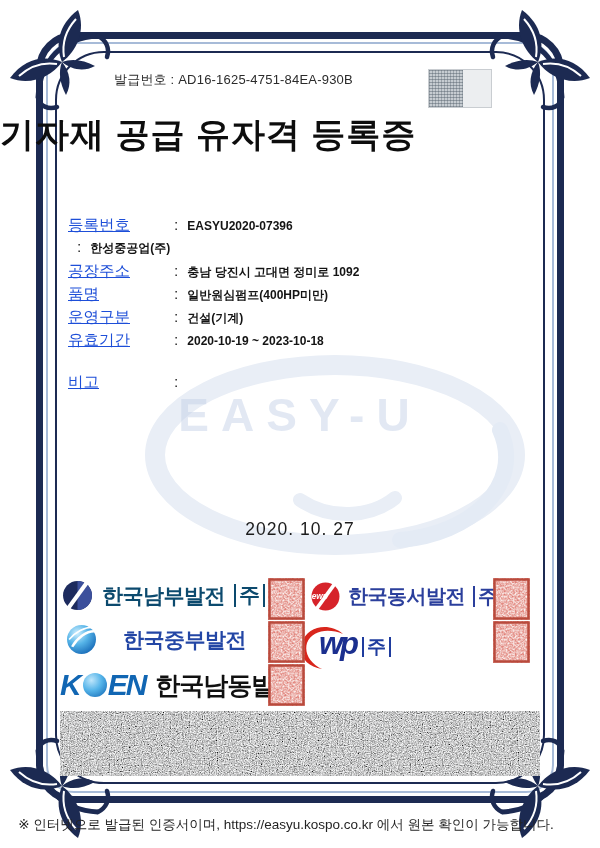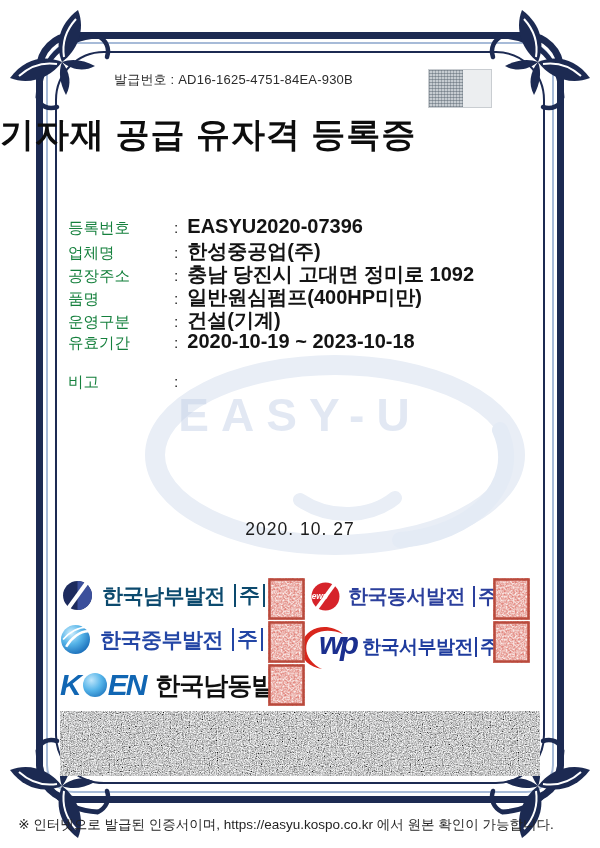--- a/index.html
+++ b/index.html
@@ -24,41 +24,41 @@
       #c6ccd1;}
   .gm-right{width:45%;height:100%;background:#eceef0;}
 
   
   .title{left:0;width:600px;top:112px;text-align:left;font-size:34px;font-weight:bold;
     color:#0d0d0d;letter-spacing:1px;white-space:nowrap;}
 
   
   .fields{left:68px;top:215px;}
   .frow{display:flex;align-items:baseline;height:23px;white-space:nowrap;}
-  .f-label{display:inline-block;width:97px;font-size:15.5px;color:#15803d;
-    text-align:justify;text-align-last:justify;}
+  .f-label{display:inline-block;width:97px;font-size:15.5px;color:#1d4ed8;
+    text-align:justify;text-align-last:justify;text-decoration:underline;}
   .f-colon{font-size:15.5px;color:#2a2a2a;margin:0 9px 0 9px;}
-  .f-value{font-size:20px;font-weight:bold;color:#141414;}
+  .f-value{font-size:12px;font-weight:bold;color:#141414;}
   .remarks{margin-top:19px;}
 
   
   .date{left:0;width:600px;top:519px;text-align:center;font-size:17.5px;color:#1c1c1c;letter-spacing:1px;}
 
   
   .wm-text{left:0;width:600px;top:388px;text-align:center;font-size:46px;font-weight:bold;
     letter-spacing:12px;color:rgba(190,205,228,0.45);}
 
   
   .logo{display:flex;align-items:center;white-space:nowrap;}
   .logo-name{font-weight:bold;letter-spacing:-0.5px;}
   .ju{display:inline-block;border-left:2px solid currentColor;border-right:2px solid currentColor;
     padding:0 3px;margin-left:6px;font-size:0.92em;line-height:1.05;}
   .kospo{left:62px;top:580px;}  .kospo .logo-name{color:#0c4a6e;font-size:21px;margin-left:9px;}
   .ewp{left:311px;top:582px;}   .ewp .logo-name{color:#2b3f9c;font-size:20px;margin-left:8px;}
-  .komipo{left:60px;top:624px;} .komipo .logo-name{color:#2346a5;font-size:21px;margin-left:9px;}
+  .komipo{left:66px;top:624px;gap:17px;} .komipo .logo-name{color:#2346a5;font-size:21px;margin-left:9px;}
   .iwest{left:299px;top:625px;} .iwest .logo-name{color:#1f3c9e;font-size:19px;margin-left:2px;}
   .koen{left:60px;top:668px;}   .koen .logo-name{color:#101010;font-size:25px;margin-left:10px;letter-spacing:-1px;}
   .koen-k,.koen-en{font-style:italic;font-weight:bold;font-size:30px;color:#1166b3;letter-spacing:-2px;}
   .koen-o{display:inline-block;width:24px;height:24px;border-radius:50%;margin:0 1px 0 3px;
     background:radial-gradient(circle at 35% 30%, #bfe6fb 0%, #55b4e9 45%, #0b5fae 100%);}
   .iwest-wp{font-style:italic;font-weight:bold;font-size:31px;color:#1b2f8f;letter-spacing:-3px;margin:-6px 4px 0 -26px;}
 
   
   .stamp{position:absolute;}
   .stamp-m1{left:268px;top:578px;} .stamp-m2{left:268px;top:621px;} .stamp-m3{left:268px;top:664px;}
@@ -136,21 +136,20 @@
 
   <div class="abs title">기자재 공급 유자격 등록증</div>
 
   <div class="abs fields">
     <div class="frow">
       <span class="f-label">등록번호</span>
       <span class="f-colon">:</span>
       <span class="f-value">EASYU2020-07396</span>
     </div>
     <div class="frow">
-      <span class="f-label">업체명</span>
       <span class="f-colon">:</span>
       <span class="f-value">한성중공업(주)</span>
     </div>
     <div class="frow">
       <span class="f-label">공장주소</span>
       <span class="f-colon">:</span>
       <span class="f-value">충남 당진시 고대면 정미로 1092</span>
     </div>
     <div class="frow">
       <span class="f-label">품명</span>
@@ -211,21 +210,20 @@
     </svg>
     <span class="logo-name">한국중부발전</span>
     <span class="logo-name ju">주</span>
   </div>
 
   <div class="abs logo iwest">
     <svg width="46" height="44" viewBox="0 0 46 44">
       <path d="M44,9 C30,-3 8,1 3,18 C-1,31 8,42 23,44 C11,38 5,28 8,18 C13,5 30,3 44,9 Z" fill="#d9261c"></path>
     </svg>
     <span class="iwest-wp">wp</span>
-    <span class="logo-name">한국서부발전</span>
     <span class="logo-name ju">주</span>
   </div>
 
   <div class="abs logo koen">
     <span class="koen-k">K</span>
     <span class="koen-o"></span>
     <span class="koen-en">EN</span>
     <span class="logo-name">한국남동발전</span>
   </div>
 

